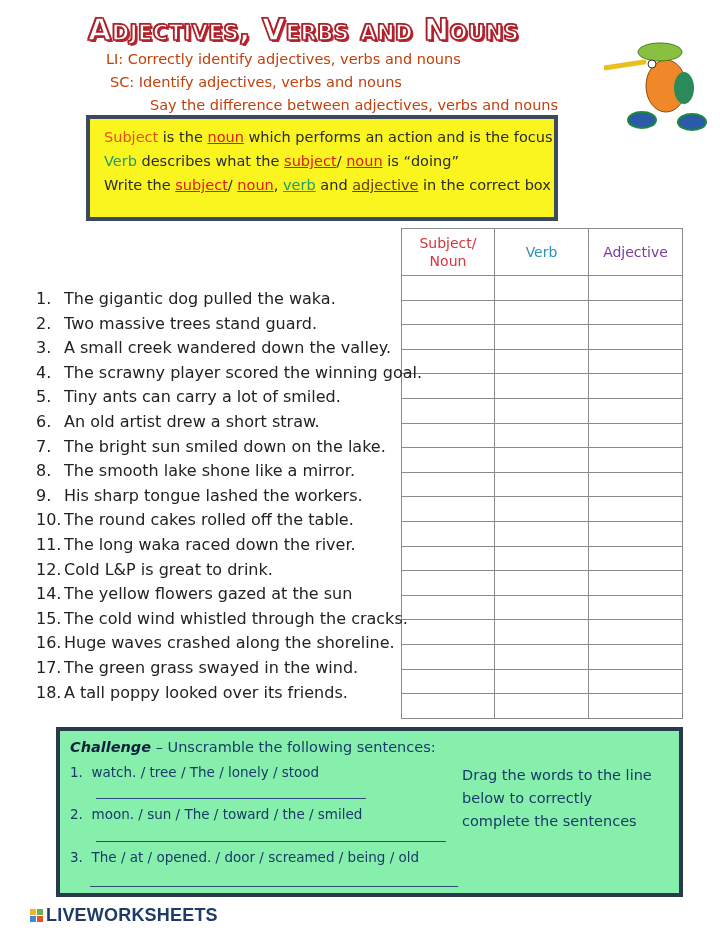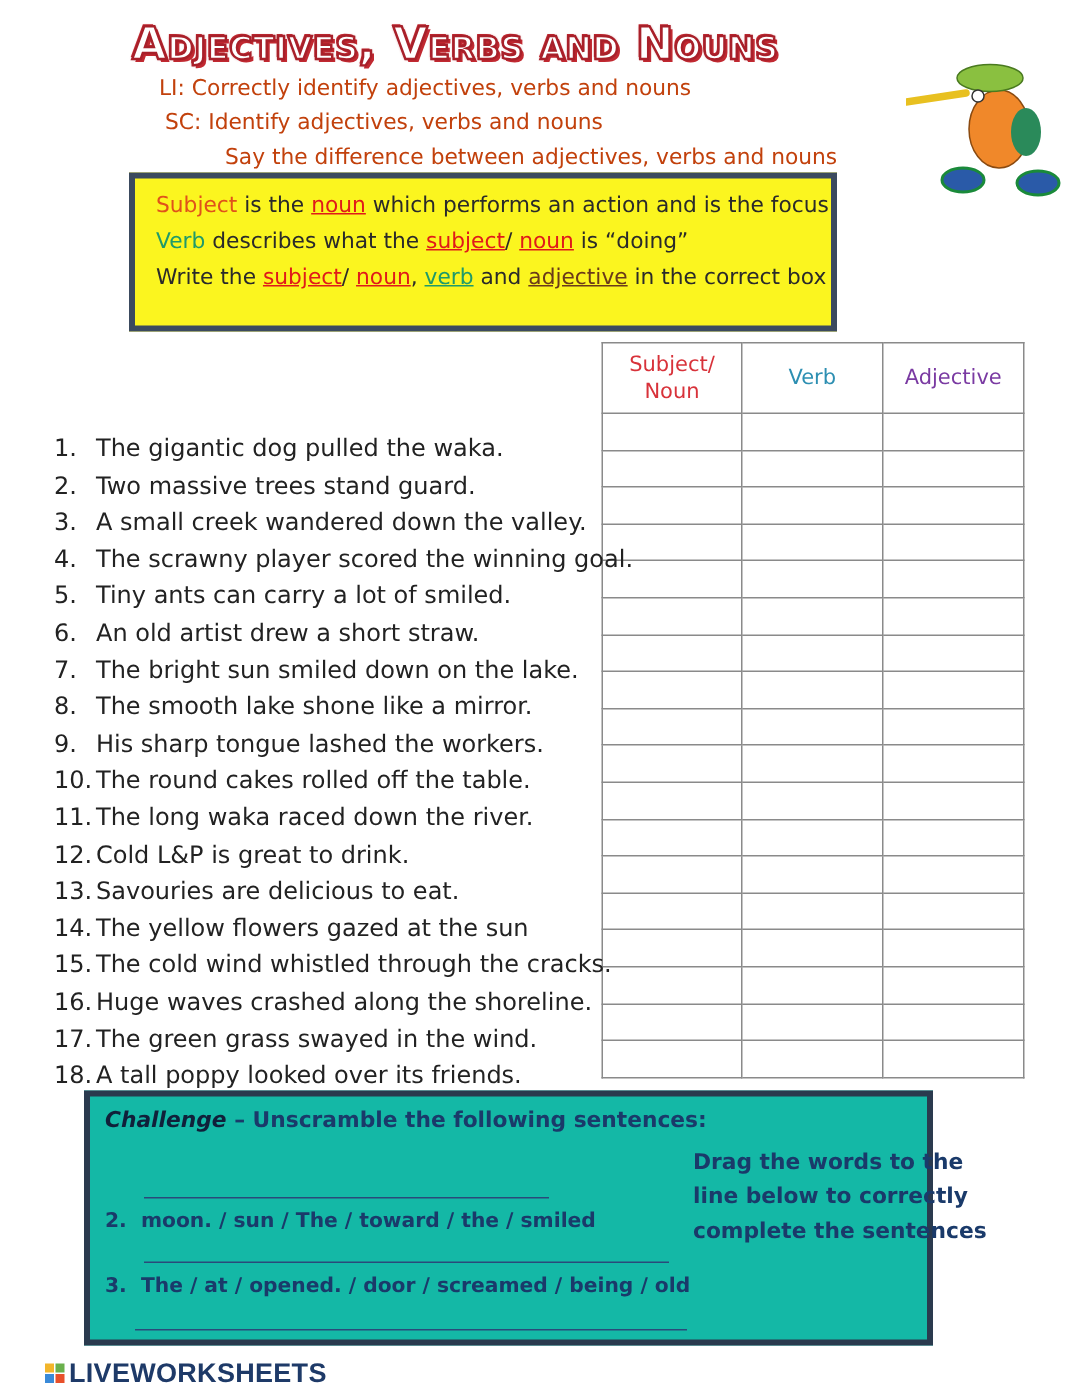--- a/index.html
+++ b/index.html
@@ -26,22 +26,22 @@
   .brownu { color: #6a3a1a; text-decoration: underline; }
   table.answers { position: absolute; left: 401px; top: 228px; border-collapse: collapse; border-radius: 30px; }
   table.answers th, table.answers td { border: 1.5px solid #8a8a8a; }
   table.answers th { height: 47px; font-weight: normal; font-size: 14px; line-height: 18px; }
   table.answers td { height: 24.6px; }
   .c1 { width: 93px; } .c2 { width: 94px; } .c3 { width: 94px; }
   th.subj { color: #d8323a; } th.verb { color: #2d8fb2; } th.adj { color: #7a3aa2; }
   .sentences { position: absolute; left: 36px; top: 287px; font-size: 16px; line-height: 24.6px; color: #222; }
   .sentences .row { white-space: nowrap; }
   .sentences .num { display: inline-block; width: 28px; }
-  .challenge { position: absolute; left: 56px; top: 727px; width: 566px; height: 170px;
-               background: #14b8a6; border: 4px solid #2a3a4e; font-weight: bold; }
+  .challenge { position: absolute; left: 56px; top: 727px; width: 627px; height: 170px;
+               background: #86efac; border: 4px solid #2a3a4e; }
   .ch-title { position: absolute; left: 10px; top: 8px; font-size: 14.5px; color: #1a3a6a; white-space: nowrap; }
   .ch-title b { color: #10203a; font-style: italic; }
   .ch-item { position: absolute; left: 10px; font-size: 13.5px; color: #1a3a6a; white-space: nowrap; }
   .ch-line { position: absolute; height: 1px; background: #2a4a7a; }
   .ch-instr { position: absolute; left: 402px; top: 33px; width: 200px; font-size: 14.5px; line-height: 23px; color: #1a3a6a; }
   .footer { position: absolute; left: 6px; top: 905px; display: flex; align-items: center; padding-left: 24px; }
   .logo-grid { display: grid; grid-template-columns: 6px 6px; gap: 1px; margin-right: 3px; }
   .logo-grid span { width: 6px; height: 6px; display: block; }
   .footer-text { font-family: "Liberation Sans", sans-serif; font-weight: bold; font-size: 18px; color: #1e3a68; letter-spacing: 0.2px; }
 </style>
@@ -184,31 +184,33 @@
     <div class="row"><span class="num">3.</span><span>A small creek wandered down the valley.</span></div>
     <div class="row"><span class="num">4.</span><span>The scrawny player scored the winning goal.</span></div>
     <div class="row"><span class="num">5.</span><span>Tiny ants can carry a lot of smiled.</span></div>
     <div class="row"><span class="num">6.</span><span>An old artist drew a short straw.</span></div>
     <div class="row"><span class="num">7.</span><span>The bright sun smiled down on the lake.</span></div>
     <div class="row"><span class="num">8.</span><span>The smooth lake shone like a mirror.</span></div>
     <div class="row"><span class="num">9.</span><span>His sharp tongue lashed the workers.</span></div>
     <div class="row"><span class="num">10.</span><span>The round cakes rolled off the table.</span></div>
     <div class="row"><span class="num">11.</span><span>The long waka raced down the river.</span></div>
     <div class="row"><span class="num">12.</span><span>Cold L&amp;P is great to drink.</span></div>
-    <div class="row"><span class="num">13.</span><span>Savouries are delicious to eat.</span></div>
     <div class="row"><span class="num">14.</span><span>The yellow flowers gazed at the sun</span></div>
     <div class="row"><span class="num">15.</span><span>The cold wind whistled through the cracks.</span></div>
     <div class="row"><span class="num">16.</span><span>Huge waves crashed along the shoreline.</span></div>
     <div class="row"><span class="num">17.</span><span>The green grass swayed in the wind.</span></div>
     <div class="row"><span class="num">18.</span><span>A tall poppy looked over its friends.</span></div>
   </div>
 
 <div class="challenge">
   <div class="ch-title">
     <b>Challenge</b><span> – Unscramble the following sentences:</span>
+  </div>
+  <div class="ch-item" style="top:33px">
+    <span>1.</span>&nbsp; <span>watch. / tree / The / lonely / stood</span>
   </div>
   <div class="ch-line" style="left:36px; top:67px; width:270px;"></div>
   <div class="ch-item" style="top:75px">
     <span>2.</span>&nbsp; <span>moon. / sun / The / toward / the / smiled</span>
   </div>
   <div class="ch-line" style="left:36px; top:110px; width:350px;"></div>
   <div class="ch-item" style="top:118px">
     <span>3.</span>&nbsp; <span>The / at / opened. / door / screamed / being / old</span>
   </div>
   <div class="ch-line" style="left:30px; top:155px; width:368px;"></div>

